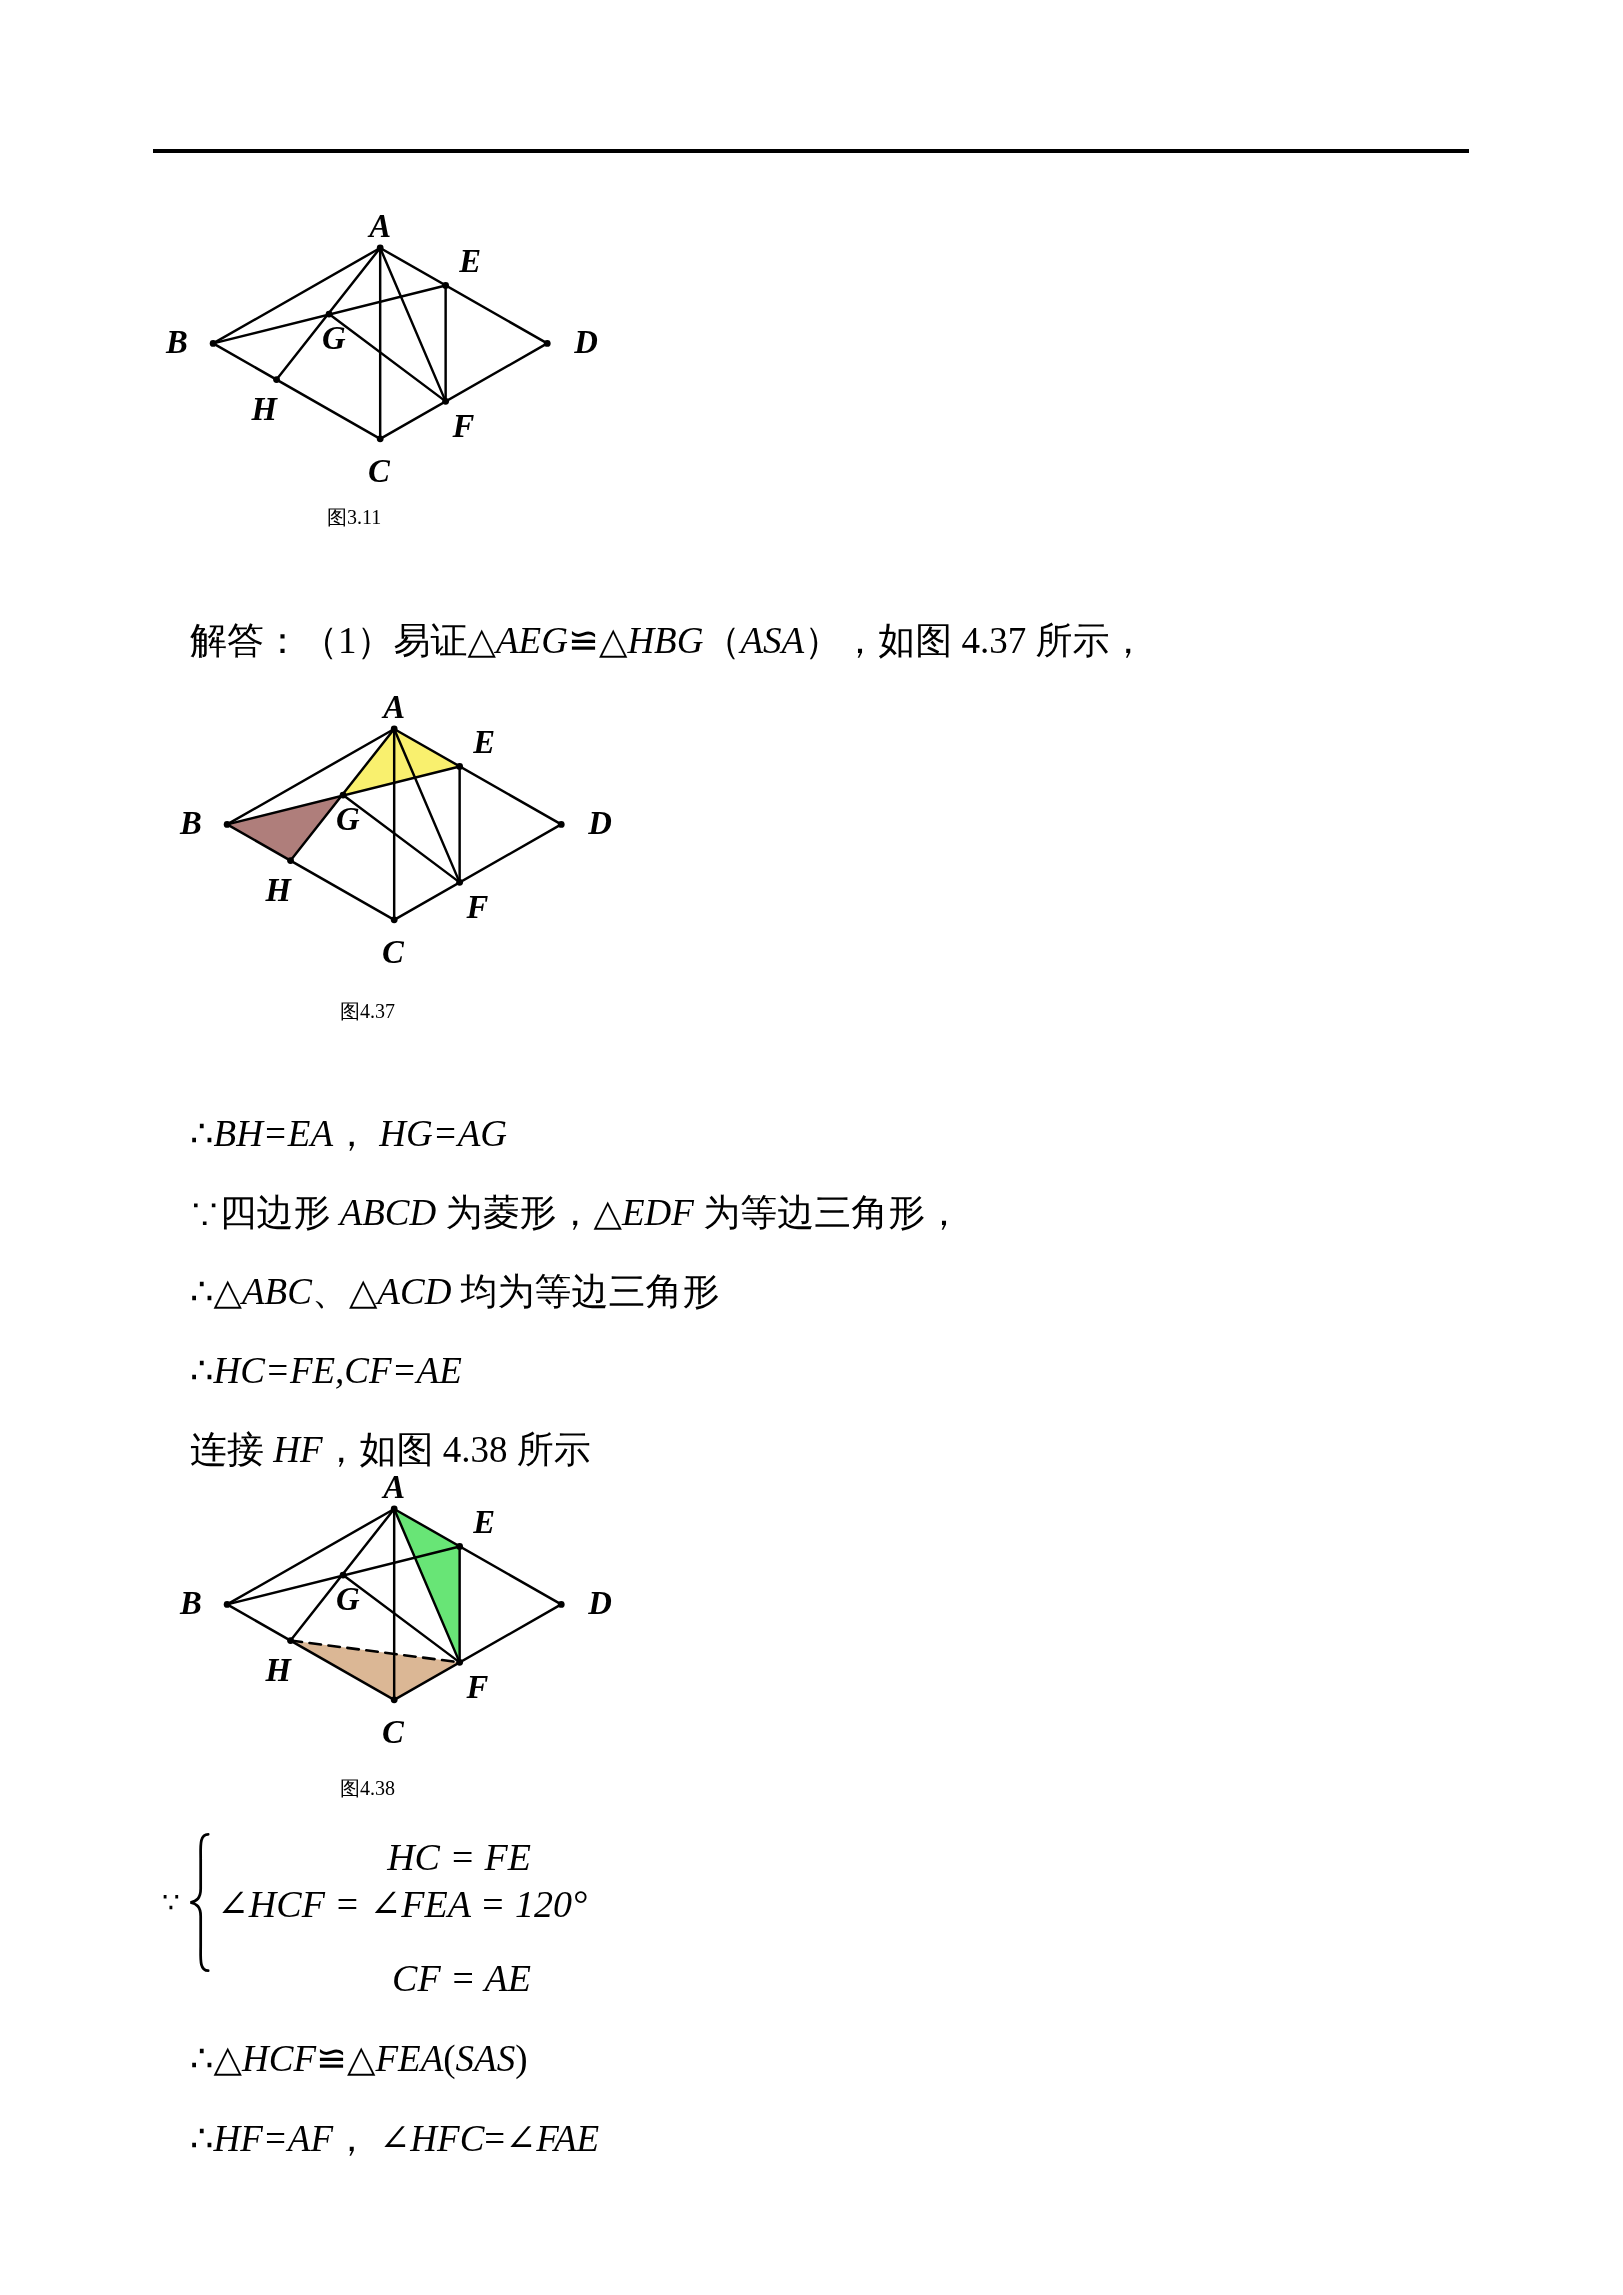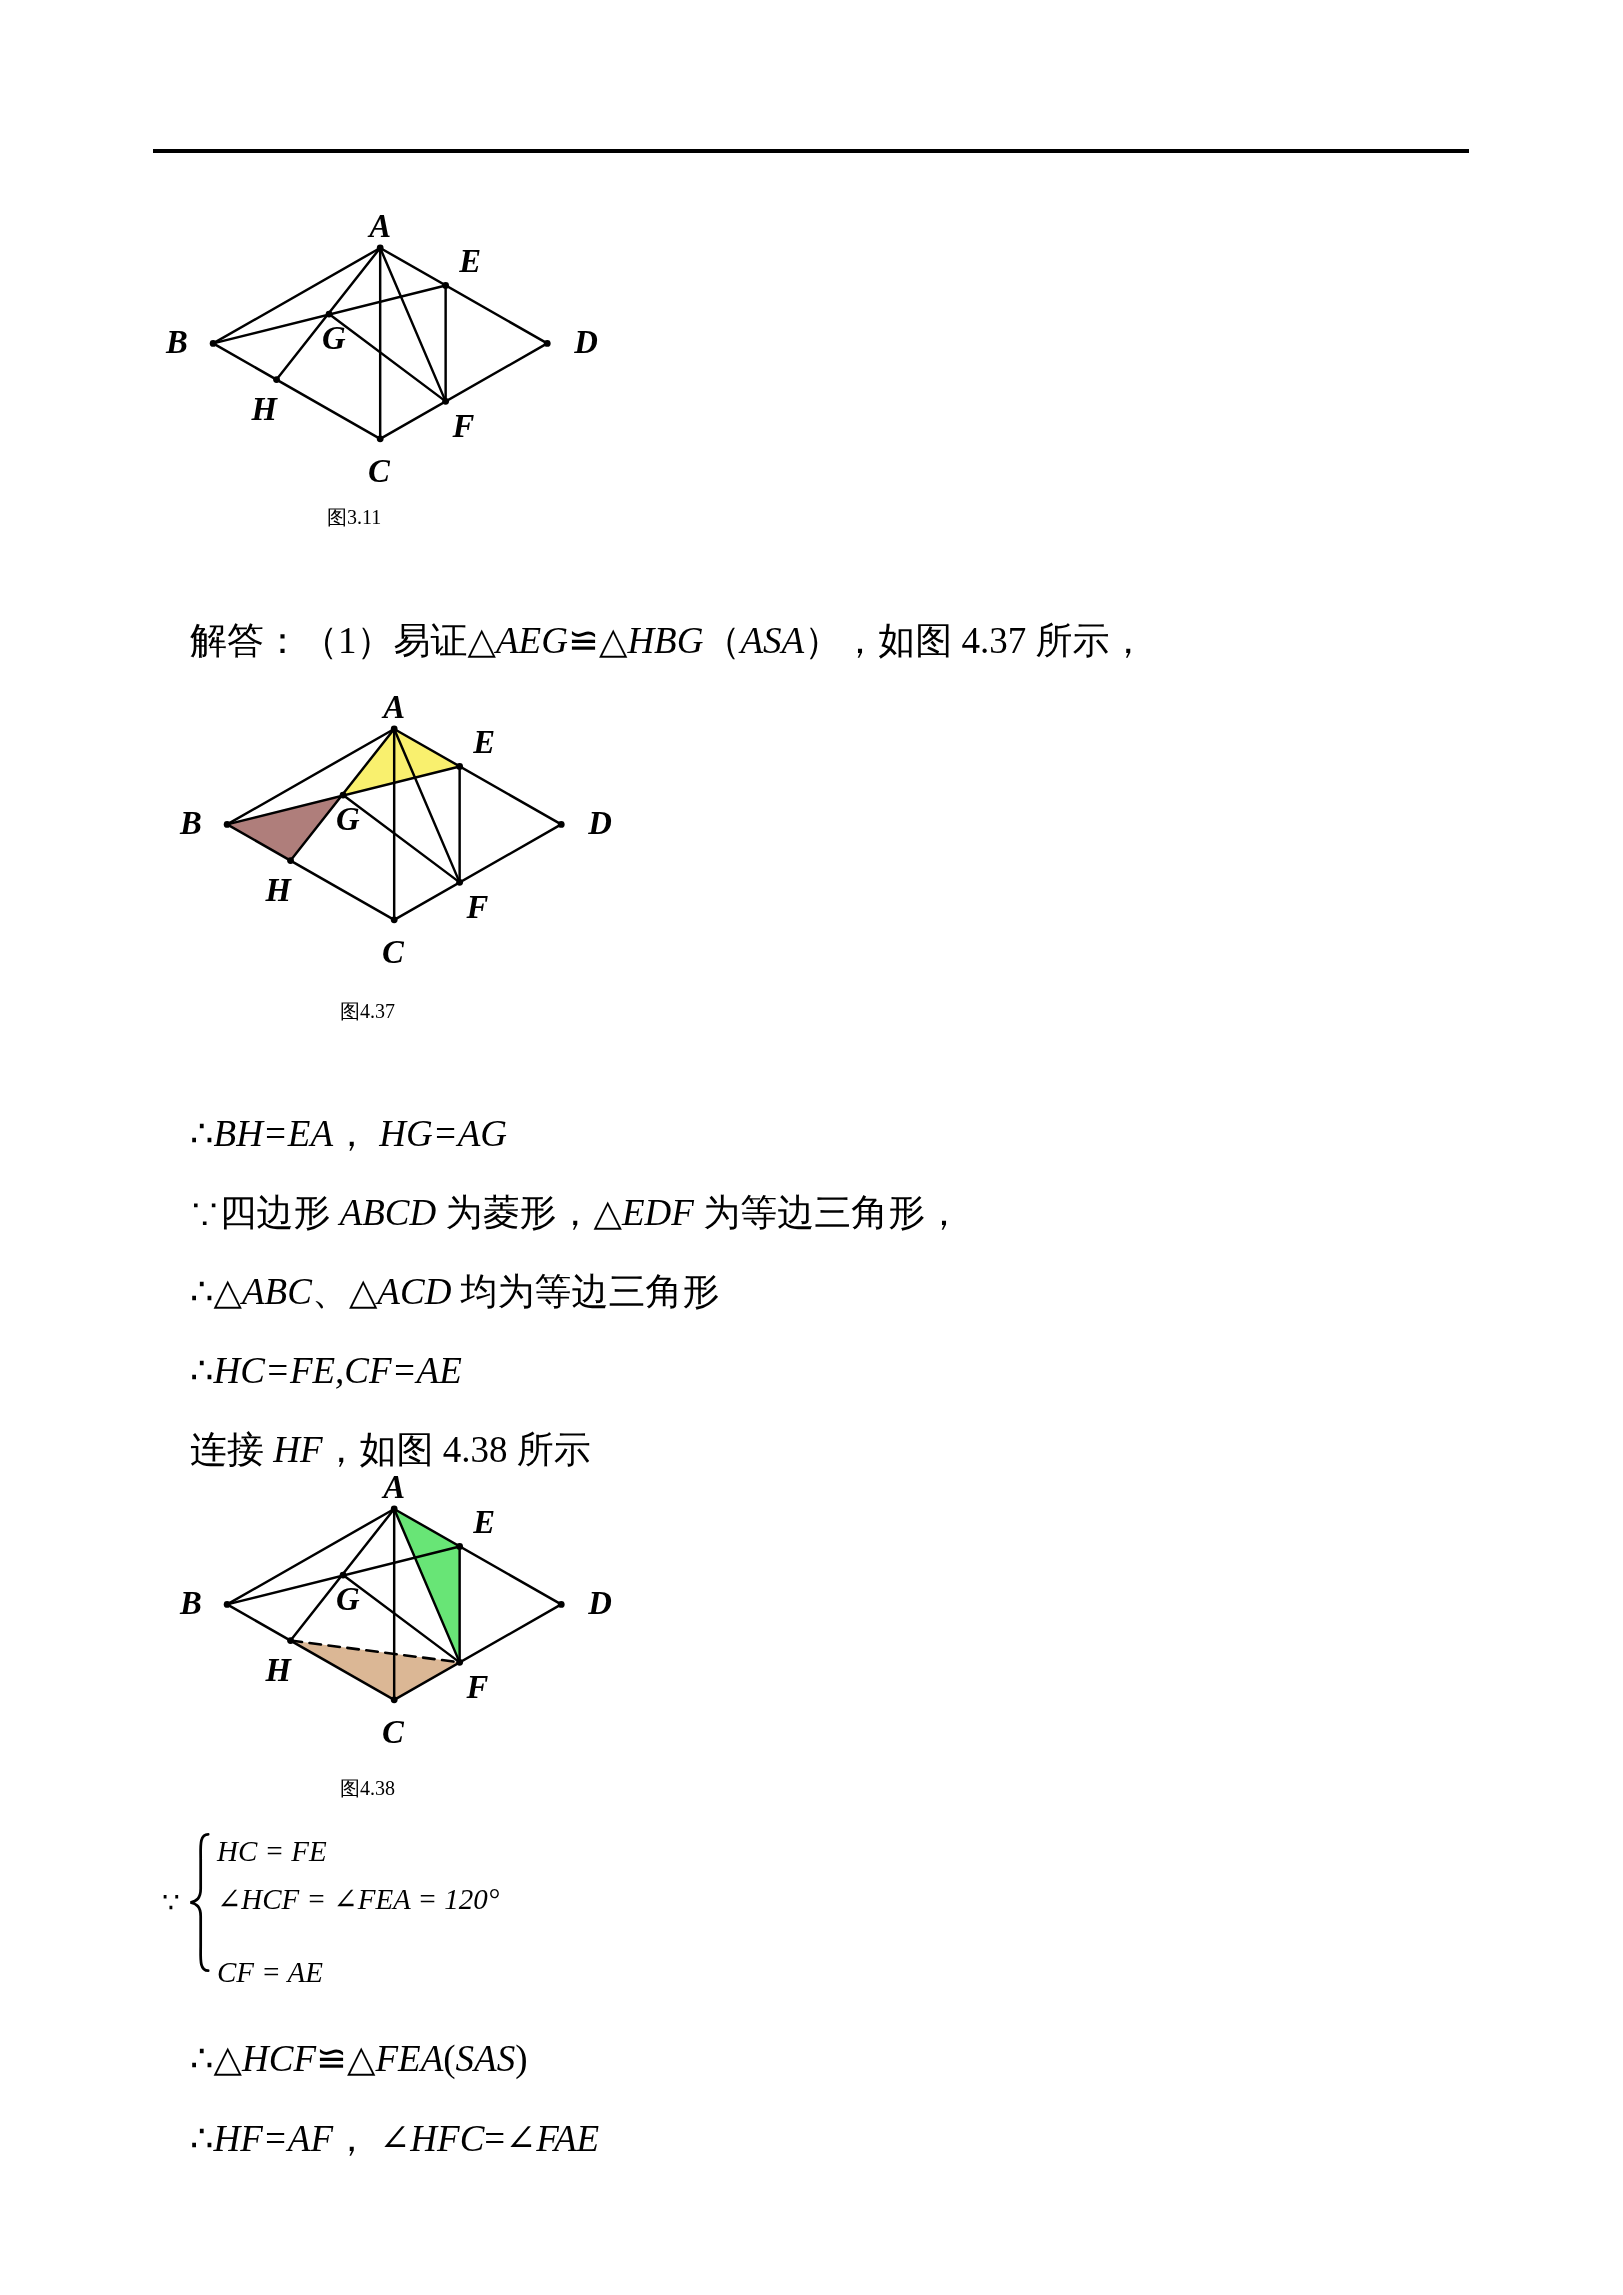--- a/index.html
+++ b/index.html
@@ -32,22 +32,22 @@
   .fig circle{fill:#000;}
   .fig text{
     font-family:"Liberation Serif","DejaVu Serif",serif;
     font-size:48px;font-weight:bold;font-style:italic;
     fill:#000;text-anchor:middle;
   }
   .brace-block{position:absolute;left:162px;top:1827px;width:382px;height:157px;}
   .because-sym{position:absolute;left:0;top:59px;font-size:28px;}
   .brace-svg{position:absolute;left:23px;top:2.7px;}
   .eqcol{position:absolute;left:55px;top:0;width:314px;}
-  .eqline{position:absolute;width:314px;text-align:left;
-          font-size:29px;font-style:italic;white-space:pre;}
+  .eqline{position:absolute;width:314px;text-align:right;
+          font-size:38px;font-style:italic;white-space:pre;}
   .eq1{top:8.2px;} .eq2{top:55px;} .eq3{top:101px;margin-top:28px;}
 </style>
 </head>
 <body>
 
 <div class="page">
 
   <div class="hrule"></div>
 
   <svg class="fig" style="left:162px;top:207px;" width="450" height="341" viewBox="0 0 660 500">

